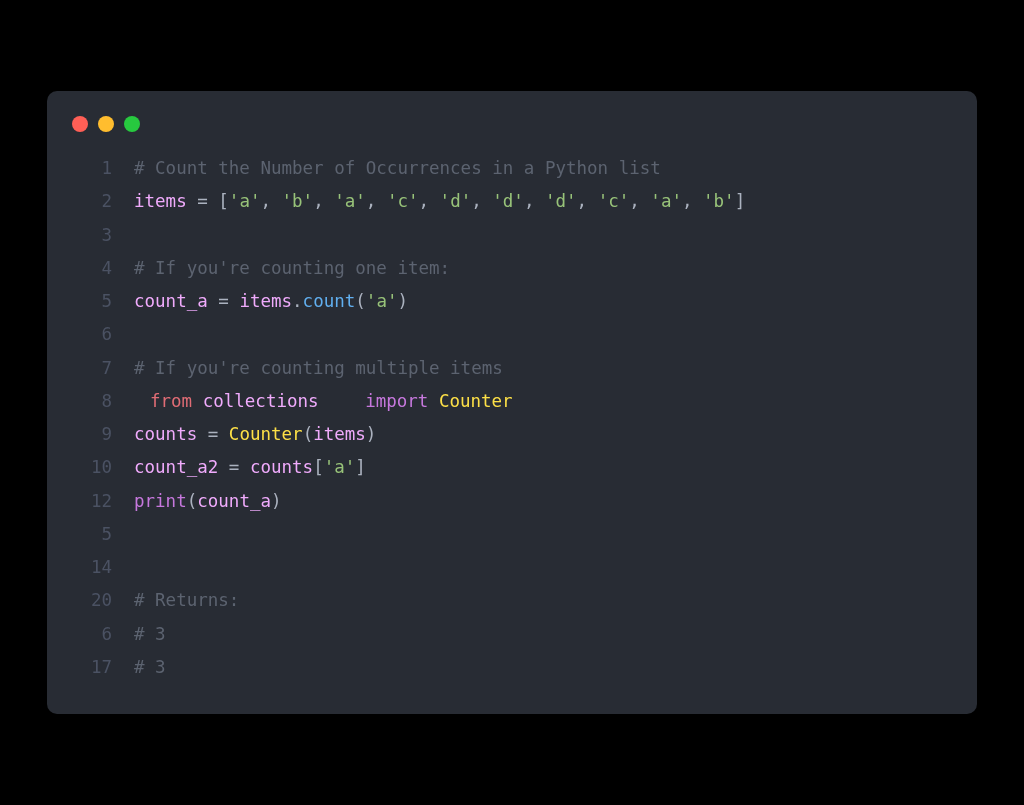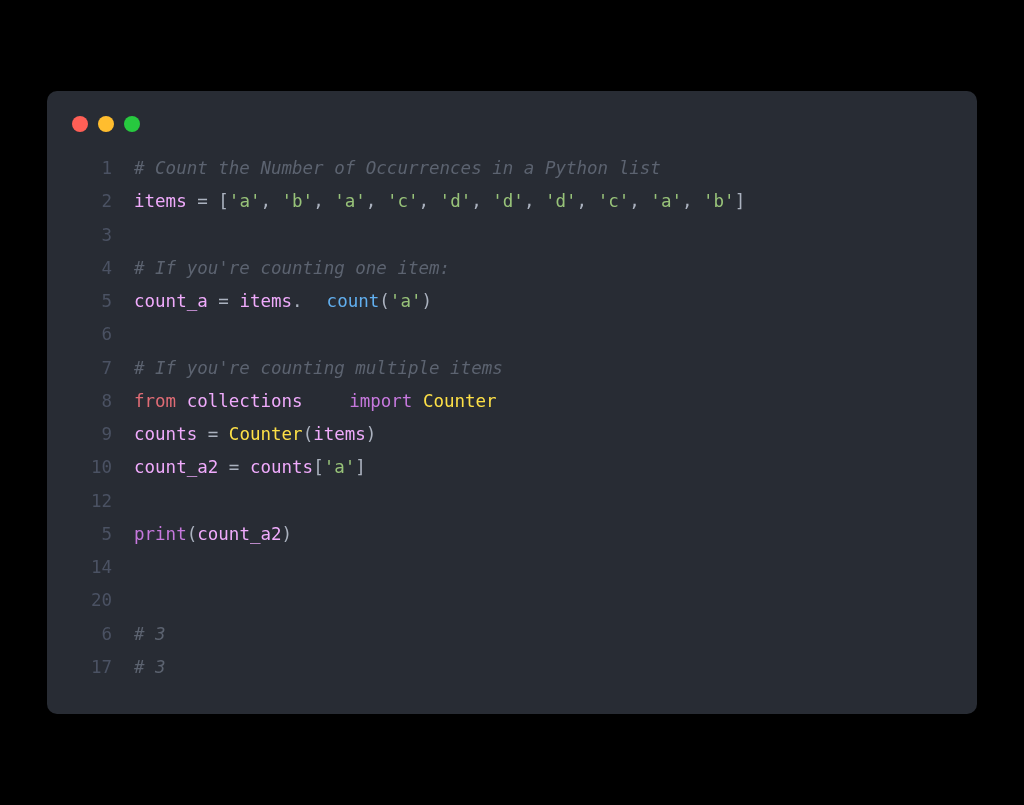--- a/index.html
+++ b/index.html
@@ -60,29 +60,29 @@
       margin-right: 22px;
       user-select: none;
       flex-shrink: 0;
     }
 
     .code-content {
       white-space: pre;
       color: #abb2bf;
     }
 
-    .tok-comment { color: #5c6370; font-style: italic; }
+    .tok-comment { color: #5c6370; }
     .tok-default { color: #f0abfc; }
     .tok-punct { color: #abb2bf; }
     .tok-operator { color: #abb2bf; }
     .tok-string { color: #98c379; }
     .tok-import-kw { color: #c678dd; margin-left: 36px; }
-    .tok-from-kw { color: #e06c75; }
+    .tok-from-kw { color: #e06c75; margin-left: 16px; }
     .tok-class { color: #fde047; }
-    .tok-funccall { color: #61afef; margin-left: 24px; }
+    .tok-funccall { color: #61afef; }
     .tok-builtin { color: #c678dd; }
   </style>
 </head>
 <body>
 
 <div class="editor-window">
   <div class="window-controls">
     <div class="window-control red"></div>
     <div class="window-control yellow"></div>
     <div class="window-control green"></div>
@@ -124,31 +124,32 @@
       <div class="code-line">
         <span class="line-number">9</span>
         <span class="code-content"><span class="tok-default">counts </span><span class="tok-operator">=</span><span class="tok-default"> </span><span class="tok-class">Counter</span><span class="tok-punct">(</span><span class="tok-default">items</span><span class="tok-punct">)</span></span>
       </div>
       <div class="code-line">
         <span class="line-number">10</span>
         <span class="code-content"><span class="tok-default">count_a2 </span><span class="tok-operator">=</span><span class="tok-default"> counts</span><span class="tok-punct">[</span><span class="tok-string">'a'</span><span class="tok-punct">]</span></span>
       </div>
       <div class="code-line">
         <span class="line-number">12</span>
+        <span class="code-content"><span class="tok-builtin">print</span><span class="tok-punct">(</span><span class="tok-default">count_a</span><span class="tok-punct">)</span></span>
       </div>
       <div class="code-line">
         <span class="line-number">5</span>
-        <span class="code-content"><span class="tok-builtin">print</span><span class="tok-punct">(</span><span class="tok-default">count_a2</span><span class="tok-punct">)</span></span>
       </div>
       <div class="code-line">
         <span class="line-number">14</span>
         <span class="code-content">&nbsp;</span>
       </div>
       <div class="code-line">
         <span class="line-number">20</span>
+        <span class="code-content"><span class="tok-comment"># Returns:</span></span>
       </div>
       <div class="code-line">
         <span class="line-number">6</span>
         <span class="code-content"><span class="tok-comment"># 3</span></span>
       </div>
       <div class="code-line">
         <span class="line-number">17</span>
         <span class="code-content"><span class="tok-comment"># 3</span></span>
       </div>
     </div>

